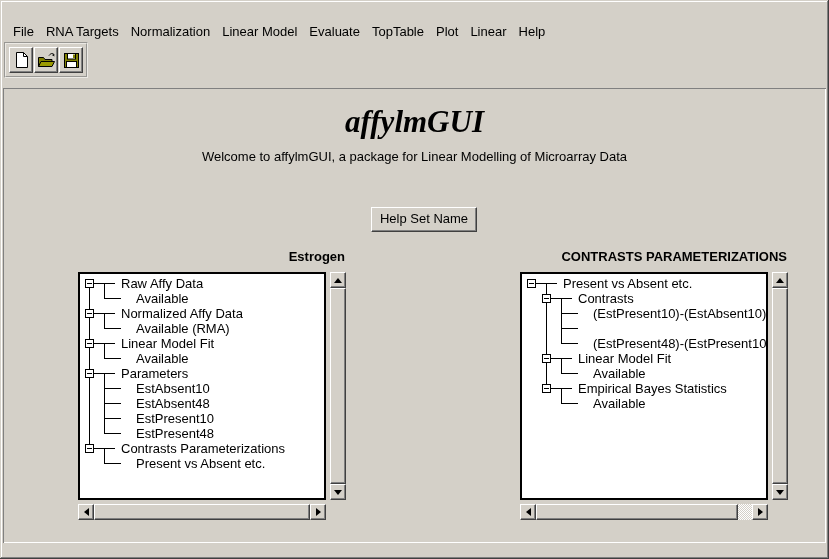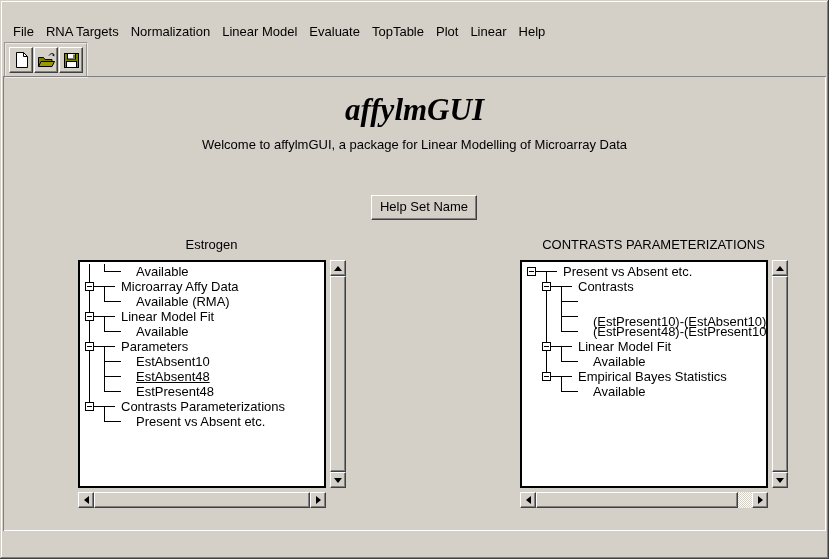--- a/index.html
+++ b/index.html
@@ -45,42 +45,42 @@
     border:2px groove #eceae5;
   }
   .tbtn {
     width:24px; height:26px; background:#d4d0c8;
     border:1px solid; border-color:#ffffff #404040 #404040 #ffffff;
     box-shadow: inset -1px -1px #808080, inset 1px 1px #d4d0c8;
     display:flex; align-items:center; justify-content:center;
   }
   
   .main-frame {
-    position:absolute; left:3px; top:76px; width:823px; height:455px;
+    position:absolute; left:3px; top:88px; width:823px; height:455px;
     box-shadow: inset 1px 1px #808080, inset -1px -1px #ffffff;
   }
   .big-title {
     position:absolute; left:0; right:0; top:16px; text-align:center;
     font-family:"Liberation Serif", serif;
     font-style:italic; font-weight:bold; font-size:31px;
   }
   .subtitle {
     position:absolute; left:0; right:0; top:61px; text-align:center;
     font-size:13px;
   }
   .dsn-button {
     position:absolute; left:368px; top:119px; width:106px; height:25px;
     background:#d4d0c8; font-size:13px; text-align:center; line-height:22px;
     font-family:"Liberation Sans", sans-serif;
     border:1px solid; border-color:#ffffff #404040 #404040 #ffffff;
     box-shadow: inset -1px -1px #808080, inset 1px 1px #d4d0c8;
   }
   .panel-header {
-    position:absolute; top:161px; width:267px; text-align:center;
-    font-size:13px; font-weight:normal; white-space:nowrap;
+    position:absolute; top:161px; width:267px; text-align:right;
+    font-size:13px; font-weight:bold; white-space:nowrap;
   }
   .panel-header.left  { left:75px; }
   .panel-header.right { left:517px; }
   
   .tree-group { position:absolute; top:184px; width:268px; height:248px; }
   .tree-group.left  { left:75px; }
   .tree-group.right { left:517px; }
   .tree-canvas {
     position:absolute; left:0; top:0; width:248px; height:228px;
     background:#ffffff; border:2px solid #000; overflow:hidden;
@@ -185,32 +185,39 @@
 
     <div class="dsn-button">Help Set Name</div>
 
     <div class="panel-header left">Estrogen</div>
     <div class="panel-header right">CONTRASTS PARAMETERIZATIONS</div>
 
     <div class="tree-group left">
       <div class="tree-canvas">
         <div class="tree-rows" id="ltree">
             <div class="tree-row">
+              <div class="vseg" style="left: 9px; top: 12px; height: 3px;"></div>
+              <div class="vseg" style="left: 24px; top: 7px; height: 8px;"></div>
+              <div class="hseg" style="left: 13px; width: 22px;"></div>
+              <div class="pmbox" style="left: 5px;"></div>
+              <span class="tree-label" style="left: 41px;">Raw Affy Data</span>
+            </div>
+            <div class="tree-row">
               <div class="vseg" style="left: 9px; top: 0px; height: 15px;"></div>
               <div class="vseg" style="left: 24px; top: 0px; height: 8px;"></div>
               <div class="hseg" style="left: 24px; width: 17px;"></div>
               <span class="tree-label" style="left: 56px;">Available</span>
             </div>
             <div class="tree-row">
               <div class="vseg" style="left: 9px; top: 0px; height: 3px;"></div>
               <div class="vseg" style="left: 9px; top: 12px; height: 3px;"></div>
               <div class="vseg" style="left: 24px; top: 7px; height: 8px;"></div>
               <div class="hseg" style="left: 13px; width: 22px;"></div>
               <div class="pmbox" style="left: 5px;"></div>
-              <span class="tree-label" style="left: 41px;">Microarray Affy Data</span>
+              <span class="tree-label" style="left: 41px;">Normalized Affy Data</span>
             </div>
             <div class="tree-row">
               <div class="vseg" style="left: 9px; top: 0px; height: 15px;"></div>
               <div class="vseg" style="left: 24px; top: 0px; height: 8px;"></div>
               <div class="hseg" style="left: 24px; width: 17px;"></div>
               <span class="tree-label" style="left: 56px;">Available (RMA)</span>
             </div>
             <div class="tree-row">
               <div class="vseg" style="left: 9px; top: 0px; height: 3px;"></div>
               <div class="vseg" style="left: 9px; top: 12px; height: 3px;"></div>
@@ -238,21 +245,28 @@
               <div class="vseg" style="left: 24px; top: 0px; height: 8px;"></div>
               <div class="vseg" style="left: 24px; top: 7px; height: 8px;"></div>
               <div class="hseg" style="left: 24px; width: 17px;"></div>
               <span class="tree-label" style="left: 56px;">EstAbsent10</span>
             </div>
             <div class="tree-row">
               <div class="vseg" style="left: 9px; top: 0px; height: 15px;"></div>
               <div class="vseg" style="left: 24px; top: 0px; height: 8px;"></div>
               <div class="vseg" style="left: 24px; top: 7px; height: 8px;"></div>
               <div class="hseg" style="left: 24px; width: 17px;"></div>
-              <span class="tree-label" style="left: 56px; text-decoration: underline;">EstAbsent48</span>
+              <span class="tree-label" style="left: 56px;">EstAbsent48</span>
+            </div>
+            <div class="tree-row">
+              <div class="vseg" style="left: 9px; top: 0px; height: 15px;"></div>
+              <div class="vseg" style="left: 24px; top: 0px; height: 8px;"></div>
+              <div class="vseg" style="left: 24px; top: 7px; height: 8px;"></div>
+              <div class="hseg" style="left: 24px; width: 17px;"></div>
+              <span class="tree-label" style="left: 56px;">EstPresent10</span>
             </div>
             <div class="tree-row">
               <div class="vseg" style="left: 9px; top: 0px; height: 15px;"></div>
               <div class="vseg" style="left: 24px; top: 0px; height: 8px;"></div>
               <div class="hseg" style="left: 24px; width: 17px;"></div>
               <span class="tree-label" style="left: 56px; text-align: center;">EstPresent48</span>
             </div>
             <div class="tree-row">
               <div class="vseg" style="left: 9px; top: 0px; height: 3px;"></div>
               <div class="vseg" style="left: 24px; top: 7px; height: 8px;"></div>
@@ -306,21 +320,21 @@
               <div class="vseg" style="left: 39px; top: 7px; height: 8px;"></div>
               <div class="hseg" style="left: 28px; width: 22px;"></div>
               <div class="pmbox" style="left: 20px;"></div>
               <span class="tree-label" style="left: 56px;">Contrasts</span>
             </div>
             <div class="tree-row">
               <div class="vseg" style="left: 24px; top: 0px; height: 15px;"></div>
               <div class="vseg" style="left: 39px; top: 0px; height: 8px;"></div>
               <div class="vseg" style="left: 39px; top: 7px; height: 8px;"></div>
               <div class="hseg" style="left: 39px; width: 17px;"></div>
-              <span class="tree-label" style="left: 71px; margin-top: 20px;">(EstPresent10)-(EstAbsent10)</span>
+              <span class="tree-label" style="left: 71px;">(EstPresent10)-(EstAbsent10)</span>
             </div>
             <div class="tree-row">
               <div class="vseg" style="left: 24px; top: 0px; height: 15px;"></div>
               <div class="vseg" style="left: 39px; top: 0px; height: 8px;"></div>
               <div class="vseg" style="left: 39px; top: 7px; height: 8px;"></div>
               <div class="hseg" style="left: 39px; width: 17px;"></div>
             </div>
             <div class="tree-row">
               <div class="vseg" style="left: 24px; top: 0px; height: 15px;"></div>
               <div class="vseg" style="left: 39px; top: 0px; height: 8px;"></div>

